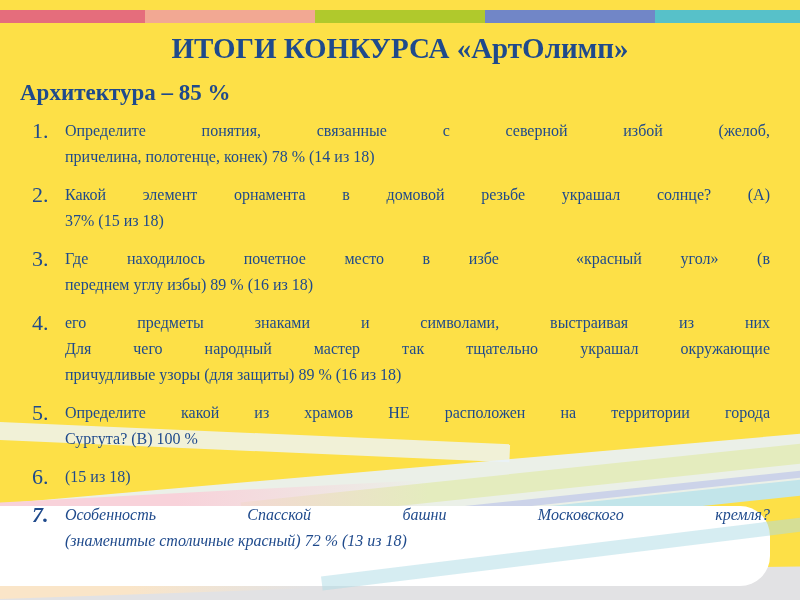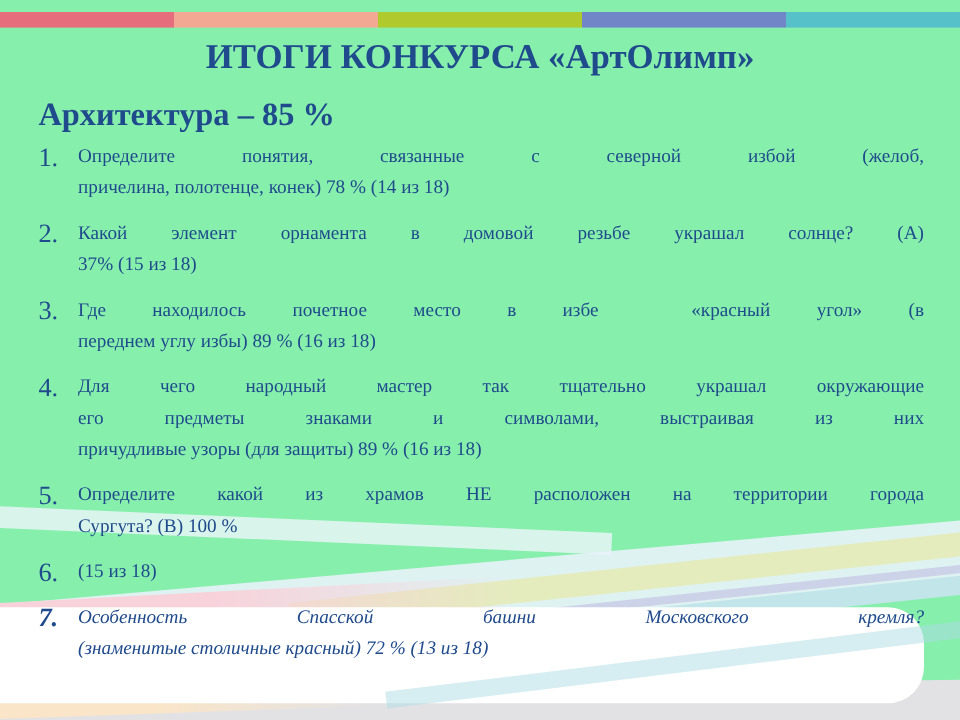--- a/index.html
+++ b/index.html
@@ -1,28 +1,28 @@
 <!DOCTYPE html>
 <html style="--navy: #1f4a8c;"><head>
 <meta charset="utf-8">
 <style>
   html,body{margin:0;padding:0;background:#888;}
   .slide{
     position:relative;width:800px;height:600px;margin:0 auto;
-    background:#86efac;overflow:hidden;
+    background:#fde047;overflow:hidden;
     font-family:"Liberation Serif","DejaVu Serif",serif;
     color:var(--navy,#1f4a8c);
   }
   
   .top-bar{position:absolute;top:10px;left:0;width:800px;height:13px;display:flex;z-index:3;}
   .bar-seg{height:100%;flex:none;}
   
   .title{position:absolute;top:32px;left:0;width:100%;text-align:center;
          font-weight:bold;font-size:29px;z-index:10;}
-  .subtitle{position:absolute;top:80px;left:32px;font-weight:bold;font-size:27px;z-index:10;}
+  .subtitle{position:absolute;top:80px;left:20px;font-weight:bold;font-size:23px;z-index:10;}
   
   .qlist{position:absolute;top:118px;left:32px;width:738px;z-index:10;}
   .item{display:flex;margin-bottom:12px;}
   .num{width:33px;flex:none;font-size:22px;line-height:26px;}
   .body{flex:1;font-size:16px;line-height:26px;}
   .line{text-align:left;}
   .line.stretch{text-align:justify;text-align-last:justify;}
   .b{font-weight:normal;}
   .item.italic .num,.item.italic .body{font-style:italic;}
   .item.italic .num{font-weight:bold;}
@@ -87,22 +87,22 @@
       <div class="item">
         <div class="num">3.</div>
         <div class="body">
           <div class="line stretch"><span>Где находилось почетное место в избе&nbsp; «красный угол» (в</span></div>
           <div class="line"><span>переднем углу избы) </span><span class="b">89 %</span><span> (16 из 18)</span></div>
         </div>
       </div>
       <div class="item">
         <div class="num">4.</div>
         <div class="body">
+          <div class="line stretch"><span>его предметы знаками и символами, выстраивая из них</span></div>
           <div class="line stretch"><span>Для чего народный мастер так тщательно украшал окружающие</span></div>
-          <div class="line stretch"><span>его предметы знаками и символами, выстраивая из них</span></div>
           <div class="line"><span>причудливые узоры (для защиты) </span><span class="b">89 %</span><span> (16 из 18)</span></div>
         </div>
       </div>
       <div class="item">
         <div class="num">5.</div>
         <div class="body">
           <div class="line stretch"><span>Определите какой из храмов НЕ расположен на территории города</span></div>
           <div class="line"><span>Сургута? (В) </span><span class="b">100 %</span></div>
         </div>
       </div>

